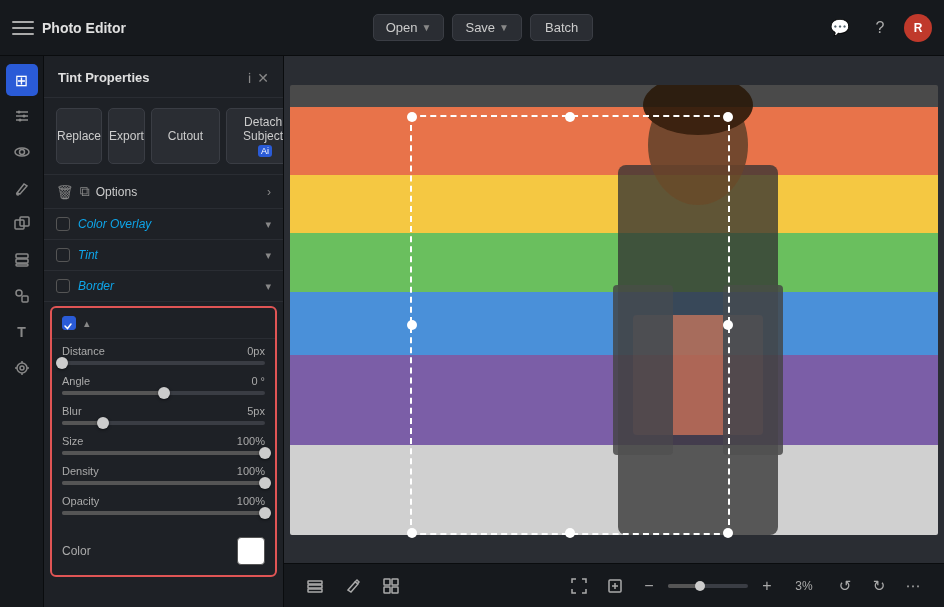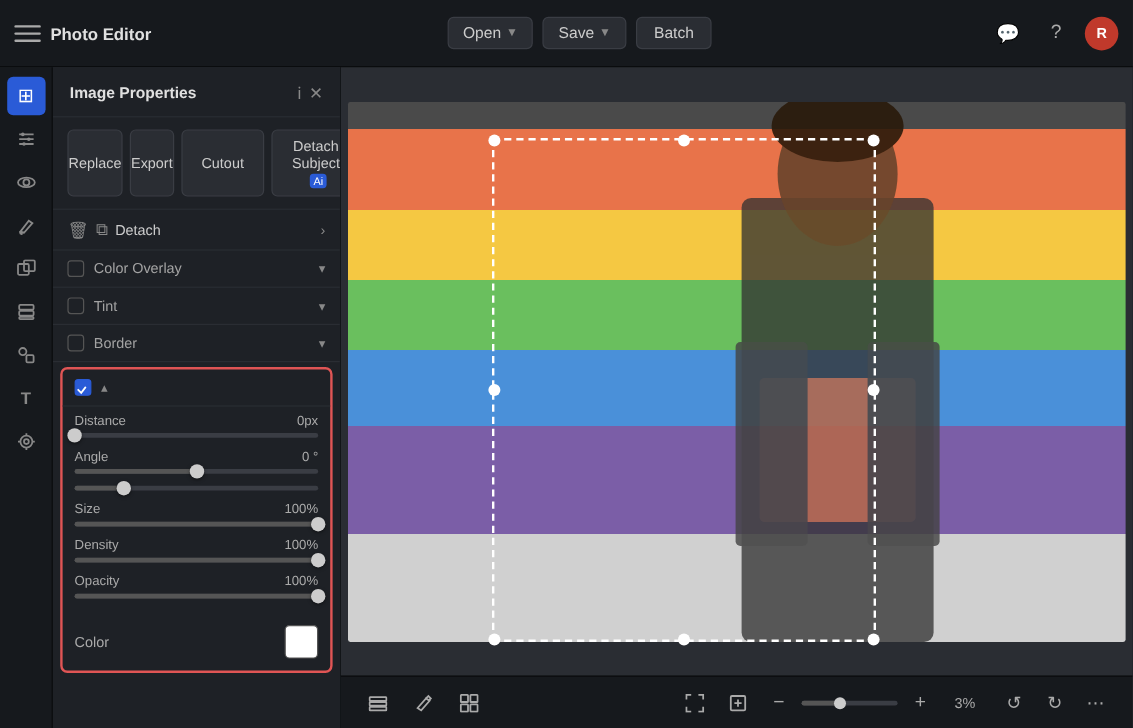--- a/index.html
+++ b/index.html
@@ -210,21 +210,21 @@
       border-radius: 3px;
       background: transparent;
       cursor: pointer;
       flex-shrink: 0;
     }
     .prop-checkbox.checked {
       background: #2a5bd7;
       border-color: #2a5bd7;
     }
     .prop-label {
-      flex: 1; font-size: 12px; color: #a3a3a3;
+      flex: 1; font-size: 12px; color: #0ea5e9; font-style: italic;
     }
     .prop-chevron { color: #888; font-size: 11px; }
 
     
     .drop-shadow-section {
       border: 2px solid #e05555;
       border-radius: 6px;
       margin: 4px 6px;
       padding: 0;
       background: #1e2126;
@@ -510,21 +510,21 @@
         <line x1="8" y1="13" x2="8" y2="15"></line>
         <line x1="1" y1="8" x2="3" y2="8"></line>
         <line x1="13" y1="8" x2="15" y2="8"></line>
       </svg>
     </div>
   </div>
 
   <div class="left-panel">
 
     <div class="panel-header">
-      <span class="panel-title">Image Properties</span>
+      <span class="panel-title">Tint Properties</span>
       <div class="panel-header-icons">
         <span>ℹ</span>
         <span>✕</span>
       </div>
     </div>
 
     <div class="image-actions">
       <div class="action-row">
         <button class="action-btn">Replace</button>
         <button class="action-btn">Export</button>
@@ -532,21 +532,21 @@
       <button class="action-btn-full" style="width:100%;">Cutout</button>
       <button class="action-btn-full" style="width:100%;">
         <span>Detach Subject</span>
         <span class="ai-badge">Ai</span>
       </button>
     </div>
 
     <div class="options-row">
       <span class="trash-icon">🗑</span>
       <span class="copy-icon">⧉</span>
-      <span class="options-label">Detach</span>
+      <span class="options-label">Options</span>
       <span class="options-chevron">›</span>
     </div>
 
     <div class="prop-row">
       <div class="prop-checkbox"></div>
       <span class="prop-label">Color Overlay</span>
       <span class="prop-chevron">▾</span>
     </div>
     <div class="prop-row">
       <div class="prop-checkbox"></div>
@@ -587,20 +587,24 @@
             <span class="slider-name">Angle</span>
             <span class="slider-value">0 °</span>
           </div>
           <div class="slider-track">
             <div class="slider-fill" style="width:50%"></div>
             <div class="slider-thumb" style="left:50%"></div>
           </div>
         </div>
 
         <div class="slider-row">
+          <div class="slider-row-header">
+            <span class="slider-name">Blur</span>
+            <span class="slider-value">5px</span>
+          </div>
           <div class="slider-track">
             <div class="slider-fill" style="width:20%"></div>
             <div class="slider-thumb" style="left:20%"></div>
           </div>
         </div>
 
         <div class="slider-row">
           <div class="slider-row-header">
             <span class="slider-name">Size</span>
             <span class="slider-value">100%</span>

